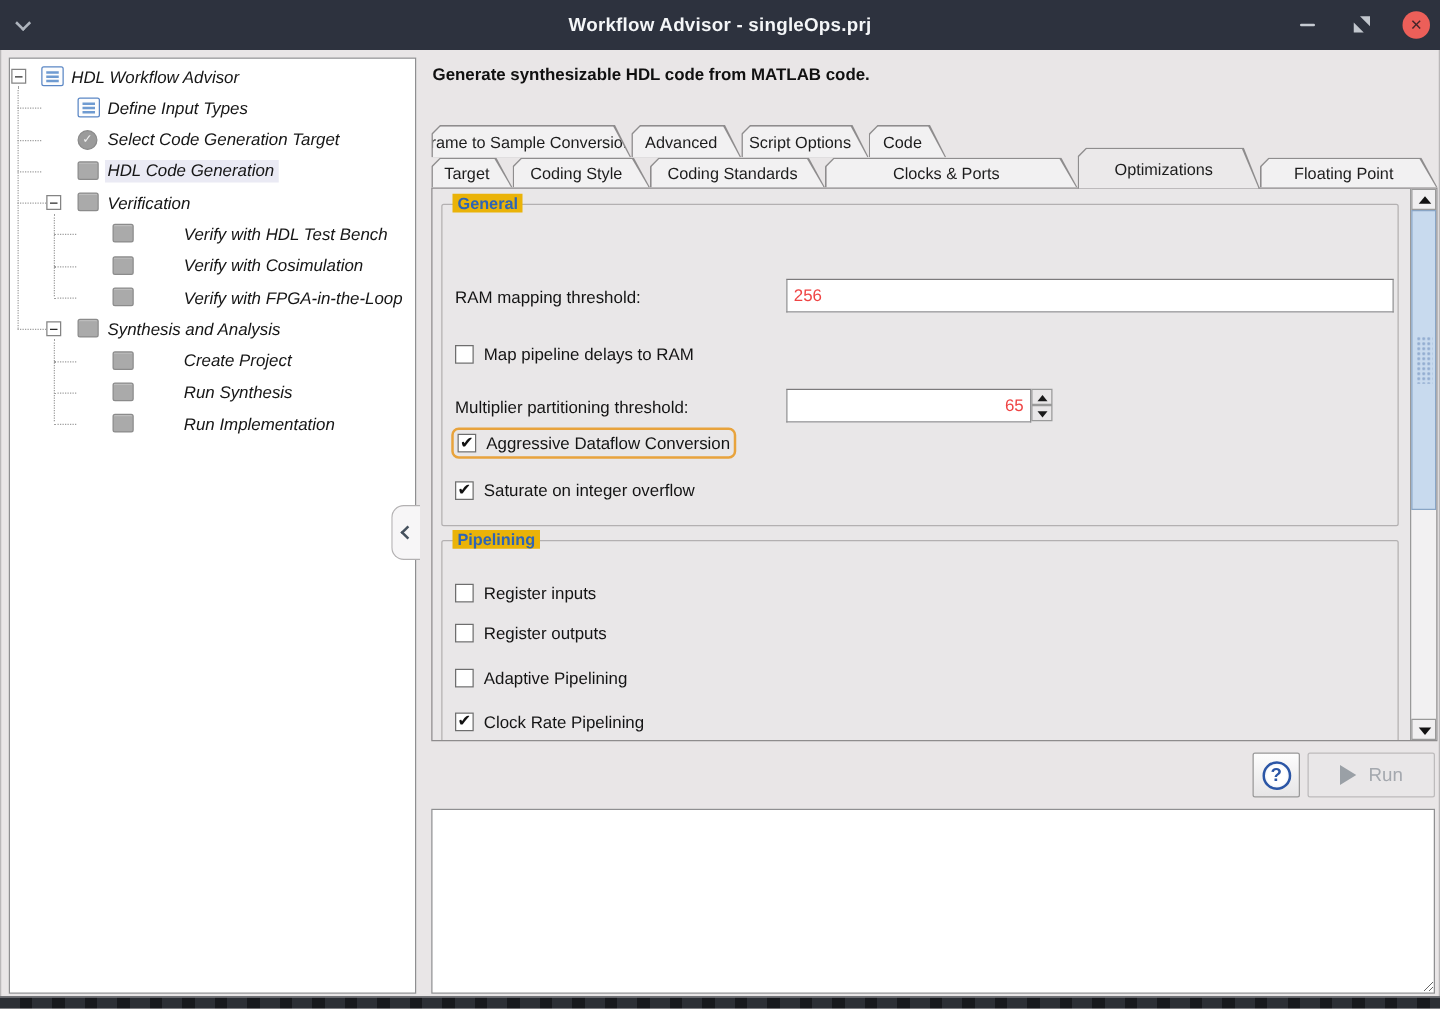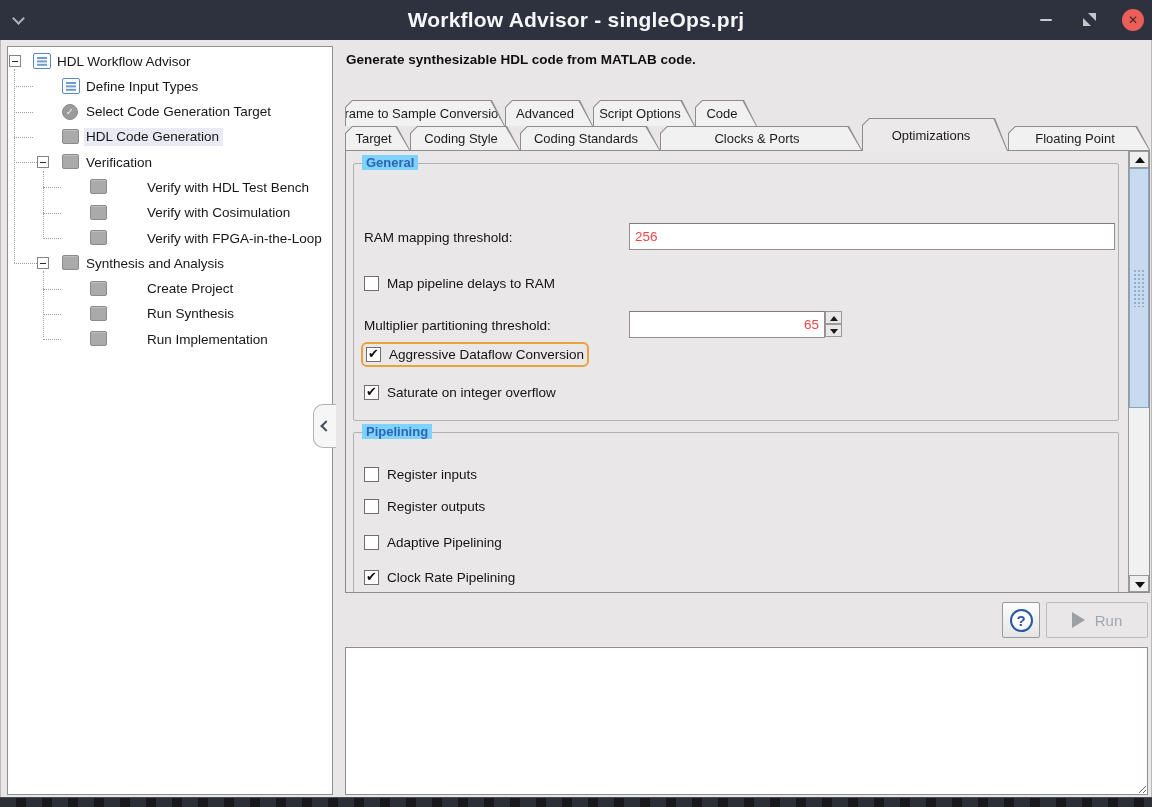--- a/index.html
+++ b/index.html
@@ -1,31 +1,31 @@
 <!DOCTYPE html>
 <html><head>
 <meta charset="utf-8">
 <style>
   * { margin:0; padding:0; box-sizing:border-box; }
   html,body { width:1152px; height:807px; overflow:hidden; }
   body { font-family:"Liberation Sans","DejaVu Sans",sans-serif; background:#e9e6e7; position:relative; }
 
   
   .titlebar { position:absolute; left:0; top:0; width:1152px; height:40px; background:#2d323e; display:flex; align-items:center; }
-  .tb-title { position:absolute; left:0; right:0; text-align:center; color:#f4f6f8; font-weight:bold; font-size:21px; letter-spacing:.2px; }
+  .tb-title { position:absolute; left:0; right:0; text-align:center; color:#f4f6f8; font-weight:bold; font-size:15px; letter-spacing:.2px; }
   .tb-chevron { position:absolute; left:14px; top:14px; width:9px; height:9px; border-left:2px solid #aeb4bd; border-bottom:2px solid #aeb4bd; transform:rotate(-45deg); }
   .tb-min { position:absolute; right:100px; top:19px; width:12px; height:2px; background:#c6cbd2; border-radius:1px; }
   .tb-restore { position:absolute; right:56px; top:13px; width:13px; height:13px; }
   .tb-restore .tri-ne { position:absolute; top:0; right:0; width:0; height:0; border-left:8px solid transparent; border-top:8px solid #c2c7ce; }
   .tb-restore .tri-sw { position:absolute; bottom:0; left:0; width:0; height:0; border-right:8px solid transparent; border-bottom:8px solid #c2c7ce; }
   .tb-close { position:absolute; right:8px; top:9px; width:22px; height:22px; border-radius:50%; background:#ec5f59; color:#45262a; font-size:12px; font-weight:bold; display:flex; align-items:center; justify-content:center; }
 
   
   .tree-panel { position:absolute; left:7px; top:46px; width:326px; height:749px; background:#ffffff; border:1px solid #8f8f91; padding-top:2px; }
-  .tree-row { position:relative; height:25.3px; }
+  .tree-row { position:relative; height:25.3px;font-style:italic; }
   .tree-row .exp { position:absolute; top:6px; width:12px; height:12px; background:#fff; border:1px solid #848484; }
   .tree-row .exp::after { content:""; position:absolute; left:2px; top:4.5px; width:6px; height:1.4px; background:#2b2b2b; }
   .tree-row.lvl0 .exp { left:1px; }
   .tree-row.has-exp .exp { left:29px; }
   .tree-row .icon { position:absolute; top:4px; width:18px; height:16px; }
   .tree-row.lvl0 .icon { left:25px; }
   .tree-row.lvl1 .icon { left:54px; }
   .tree-row.lvl2 .icon { left:82px; }
   .tree-row .lbl { position:absolute; top:3.5px; font-size:13.5px; color:#161616; white-space:nowrap; padding:1px 4px 2px 2px; }
   .tree-row.lvl0 .lbl { left:47px; }
@@ -60,21 +60,21 @@
   .tab.row1 { top:100px; height:26px; z-index:1; }
   .tab.row2 { top:126px; height:24px; z-index:2; }
   .tab.active { top:118px; height:33px; z-index:5; }
   .tab.active .tab-f { background:#ebe9ea; }
 
   
   .content { position:absolute; left:345px; top:150px; width:805px; height:443px; background:#e9e7e8; border:1px solid #8e8c8d; overflow:hidden; z-index:1; }
   .group { position:absolute; border:1px solid #b3b0b1; border-radius:2px; }
   .group.general { left:7px; top:12px; width:766px; height:258px; }
   .group.pipelining { left:7px; top:281px; width:766px; height:175px; }
-  .group-title { position:absolute; left:8px; top:-9px; background:#7dd3fc; padding:0 4px; font-size:13px; font-weight:bold; color:#2e64b5; }
+  .group-title { position:absolute; left:8px; top:-9px; background:#eab308; padding:0 4px; font-size:13px; font-weight:bold; color:#2e64b5; }
 
   .cbrow { position:absolute; display:flex; align-items:center; gap:8px; }
   .cb { width:15px; height:15px; background:#fff; border:1px solid #6e6e6e; position:relative; flex:0 0 auto; }
   .cb.checked::after { content:"✔"; position:absolute; left:1px; top:-2px; font-size:13px; color:#111; }
   .cblabel { font-size:13.5px; color:#141414; white-space:nowrap; }
   .focus-ring { outline:2px solid #e8a33c; outline-offset:3px; border-radius:1px; }
   .fieldlabel { position:absolute; left:10px; font-size:13.5px; color:#141414; white-space:nowrap; }
   .txt { position:absolute; height:27px; background:#fff; border:1px solid #8f8f91; border-top-color:#7c7a7b; font-size:13.5px; color:#ef4444; padding:0 5px; font-family:"Liberation Sans","DejaVu Sans",sans-serif; }
   .txt.ram { left:275px; width:486px; }
   .spinner { position:absolute; left:275px; width:213px; height:27px; }

